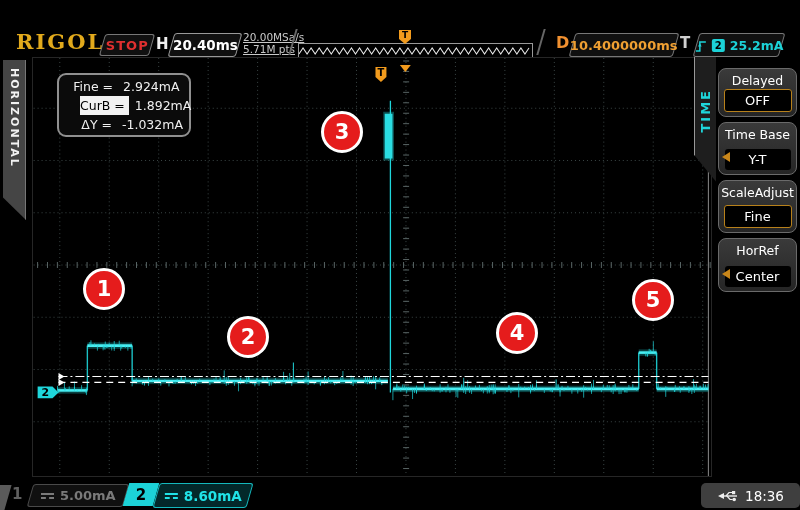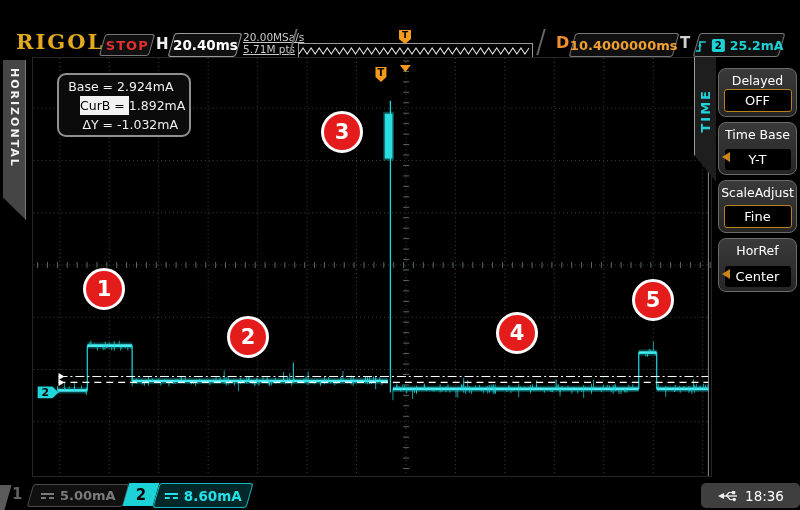--- a/index.html
+++ b/index.html
@@ -53,21 +53,21 @@
 
   
   #plot{left:32px;top:57px;width:680px;height:420px;background:#000;border:1px solid #262626;box-sizing:border-box;}
 
   
   #curbox{left:57px;top:73px;width:134px;height:64px;background:#0b0b0b;border:2px solid #909090;
           border-radius:9px;color:#f0f0f0;font-size:12.5px;padding:2px 6px;box-sizing:border-box;z-index:5;}
   #curbox .row{display:flex;line-height:19px;}
   #curbox .lbl{width:52px;text-align:right;white-space:pre;}
   #curbox .hl{background:#f2f2f2;color:#000;margin-left:15px;}
-  #curbox .val{margin-left:0;}
+  #curbox .val{margin-left:6px;}
 
   
   .callout{width:42px;height:42px;border-radius:50%;background:#e51c1c;border:3px solid #fff;
            box-sizing:border-box;display:flex;align-items:center;justify-content:center;
            color:#fff;font-size:21px;font-weight:bold;z-index:4;box-shadow:0 0 5px rgba(0,0,0,.7);}
 
   
   #menu{left:716px;top:57px;width:84px;height:420px;background:#000;}
   .mbtn{position:absolute;left:2px;width:79px;height:50px;border:1px solid #6a6a6a;border-radius:8px;
         background:linear-gradient(#3a3a3a,#252525);display:flex;flex-direction:column;
@@ -632,21 +632,21 @@
 
   <div id="hbanner" class="abs">
     <span>HORIZONTAL</span>
   </div>
   <div id="timetab" class="abs">
     <span>TIME</span>
   </div>
 
   <div id="curbox" class="abs">
     <div class="row">
-      <span class="lbl">Base = </span>
+      <span class="lbl">Fine = </span>
       <span class="val">2.924mA</span>
     </div>
     <div class="row">
       <span class="lbl hl">CurB = </span>
       <span class="val">1.892mA</span>
     </div>
     <div class="row">
       <span class="lbl">ΔY = </span>
       <span class="val">-1.032mA</span>
     </div>

